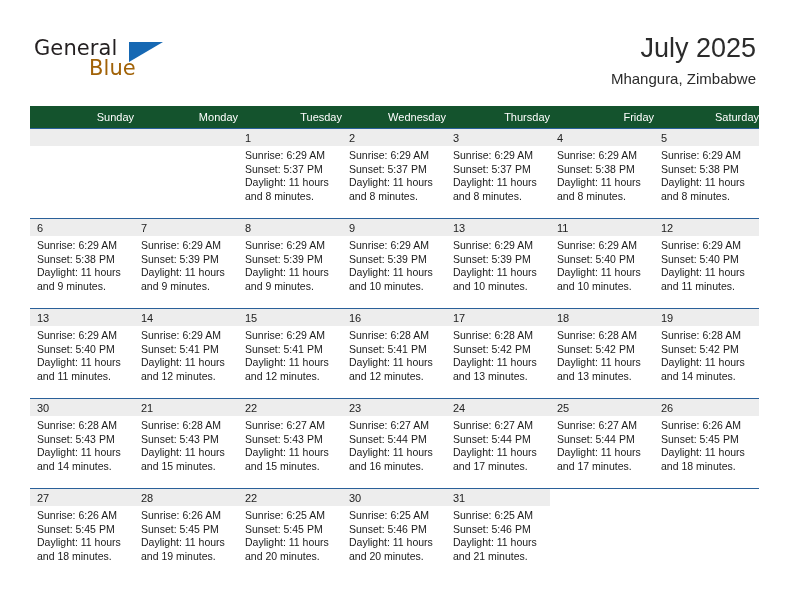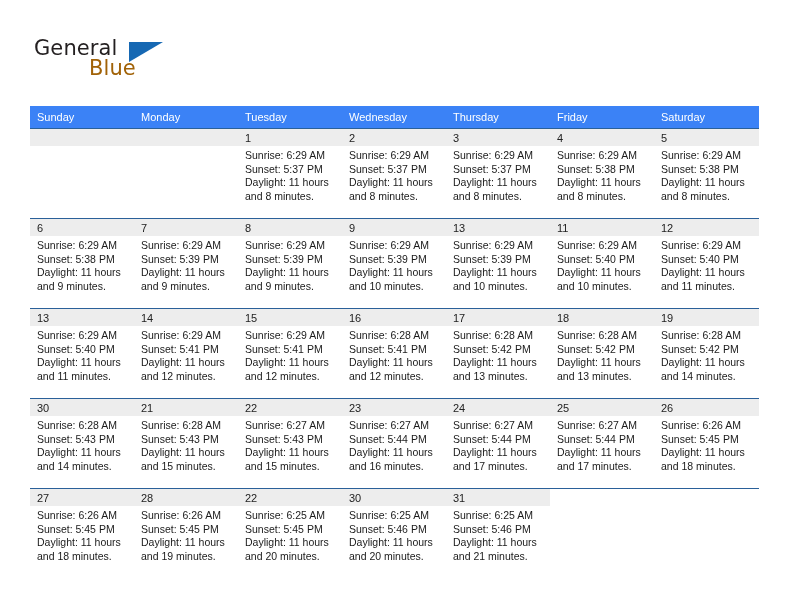--- a/index.html
+++ b/index.html
@@ -91,25 +91,25 @@
   
   .calendar {
     position: absolute;
     left: 30px;
     top: 106px;
     width: 729px;
     border-collapse: collapse;
     table-layout: fixed;
   }
   .calendar th {
-    background: #3b82f6;
+    background: #14532d;
     color: #ffffff;
     font-size: 11px;
     font-weight: normal;
-    text-align: left;
+    text-align: right;
     padding: 5px 0 5px 7px;
     height: 19px;
     box-sizing: border-box;
     border: none;
   }
   .calendar td {
     vertical-align: top;
     padding: 0;
     border-top: 1px solid #2a6099;
     border-bottom: none;
@@ -157,20 +157,22 @@
 
   <div class="header">
 
     <div class="logo">
       <span class="logo-general">General</span>
       <span class="logo-triangle"></span>
       <span class="logo-blue">Blue</span>
     </div>
 
     <div class="title-block">
+      <div class="title-main">July 2025</div>
+      <div class="title-sub">Mhangura, Zimbabwe</div>
     </div>
 
   </div>
 
   <table class="calendar">
     <colgroup>
       <col style="width:104px">
         <col style="width:104px">
         <col style="width:104px">
       <col style="width:104px">

